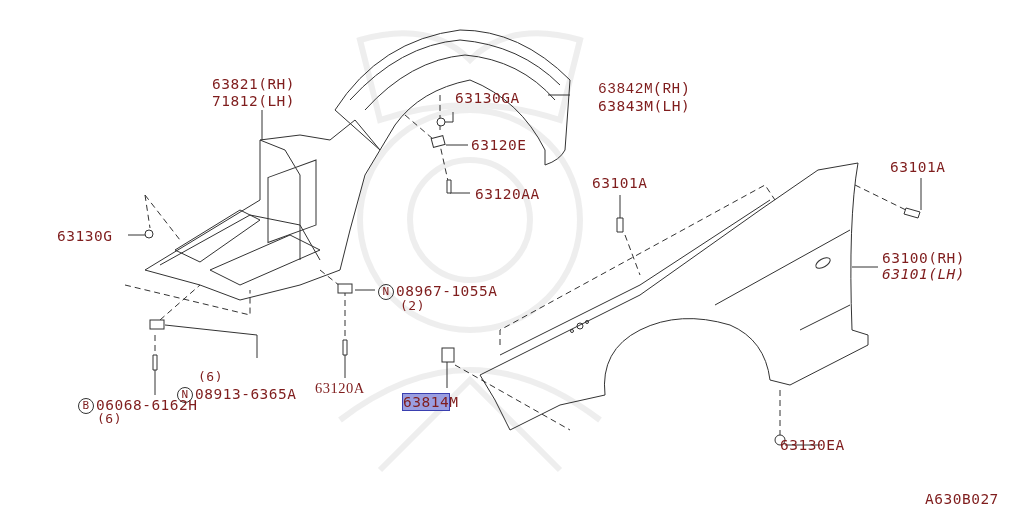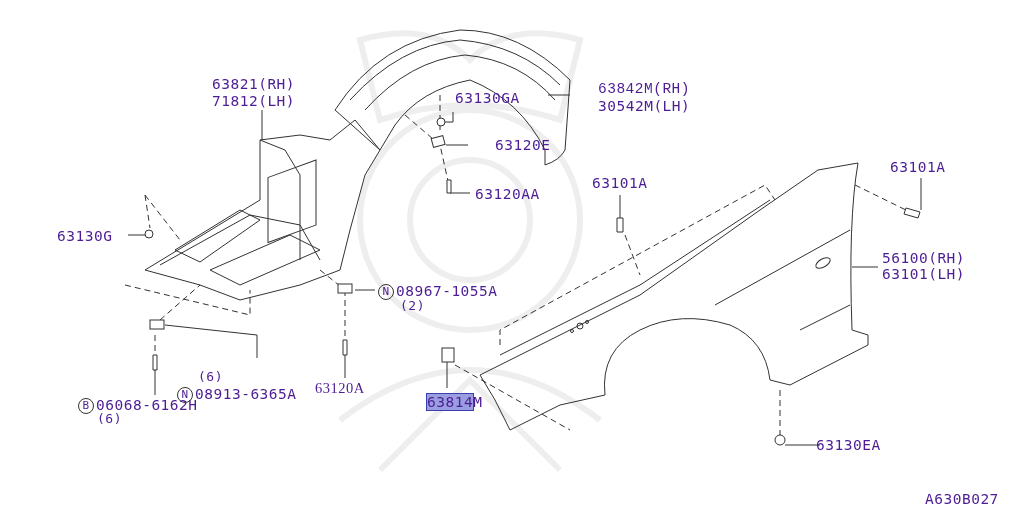--- a/index.html
+++ b/index.html
@@ -1,24 +1,24 @@
 <!DOCTYPE html>
 <html><head>
 <meta charset="utf-8">
 <style>
   html, body { margin:0; padding:0; background:#ffffff; }
   body { width:1024px; height:510px; position:relative; overflow:hidden;
          font-family:"DejaVu Sans Mono", "Liberation Mono", monospace; }
   #diagram { position:absolute; left:0; top:0; width:1024px; height:510px; }
-  .lbl { position:absolute; font-size:14.5px; color:#4c1d95; letter-spacing:0.5px;
+  .lbl { position:absolute; font-size:14.5px; color:#7f1d1d; letter-spacing:0.5px;
          line-height:16px; white-space:pre; font-family:"DejaVu Sans Mono", monospace; }
   .lbl.sub { font-size:13px; }
   .circ { display:inline-block; width:14px; height:14px; border:1px solid #333; border-radius:50%;
           font-size:11px; line-height:14px; text-align:center; margin-right:2px; vertical-align:1px; }
-  .hl { background:#9a9ee0; outline:1px solid #3a3fb0;margin-left:24px; }
+  .hl { background:#9a9ee0; outline:1px solid #3a3fb0; }
 </style>
 </head>
 <body>
 
 <svg id="diagram" viewBox="0 0 1024 510" xmlns="http://www.w3.org/2000/svg">
 
   <g opacity="0.12" fill="none" stroke="#777" stroke-width="6">
     <path d="M360 40 Q430 20 470 60 Q510 20 580 40 L560 120 Q470 90 380 120 Z"></path>
     <circle cx="470" cy="220" r="110"></circle>
     <circle cx="470" cy="220" r="60"></circle>
@@ -100,42 +100,42 @@
     <path d="M906 208 L920 212 L918 218 L904 214 Z"></path>
     <rect x="442" y="348" width="12" height="14"></rect>
     <circle cx="780" cy="440" r="5"></circle>
   </g>
 </svg>
 
 <div class="lbl" style="left:212px;top:76px;">63821(RH)</div>
 <div class="lbl" style="left:212px;top:93px;">71812(LH)</div>
 
 <div class="lbl" style="left:598px;top:81px;font-family:Liberation Mono, monospace;">63842M(RH)</div>
-<div class="lbl" style="left:598px;top:98px;">30542M(LH)</div>
+<div class="lbl" style="left:598px;top:98px;">63843M(LH)</div>
 
 <div class="lbl" style="left:455px;top:90px;">63130GA</div>
-<div class="lbl" style="left:471px;top:137px;margin-left:24px;">63120E</div>
+<div class="lbl" style="left:471px;top:137px;">63120E</div>
 <div class="lbl" style="left:475px;top:186px;">63120AA</div>
 
 <div class="lbl" style="left:57px;top:228px;">63130G</div>
 
 <div class="lbl" style="left:592px;top:175px;">63101A</div>
 <div class="lbl" style="left:890px;top:159px;">63101A</div>
 
-<div class="lbl" style="left:882px;top:250px;">56100(RH)</div>
-<div class="lbl" style="left:882px;top:266px;">63101(LH)</div>
+<div class="lbl" style="left:882px;top:250px;">63100(RH)</div>
+<div class="lbl" style="left:882px;top:266px;font-style:italic;">63101(LH)</div>
 
 <div class="lbl" style="left:378px;top:283px;"><span class="circ">N</span><span>08967-1055A</span></div>
 <div class="lbl sub" style="left:400px;top:298px;">(2)</div>
 
 <div class="lbl" style="left:177px;top:354px;margin-top:32px;"><span class="circ">N</span><span>08913-6365A</span></div>
 <div class="lbl sub" style="left:198px;top:369px;">(6)</div>
 
 <div class="lbl" style="left:78px;top:397px;"><span class="circ">B</span><span>06068-6162H</span></div>
 <div class="lbl sub" style="left:97px;top:411px;">(6)</div>
 
 <div class="lbl" style="left:315px;top:380px;font-family:Liberation Serif, serif;">63120A</div>
 
 <div class="lbl" style="left:403px;top:394px;"><span class="hl">63814</span><span>M</span></div>
 
-<div class="lbl" style="left:816px;top:437px;">63130EA</div>
+<div class="lbl" style="left:780px;top:437px;">63130EA</div>
 
 <div class="lbl" style="left:925px;top:491px;">A630B027</div>
 
 </body></html>

